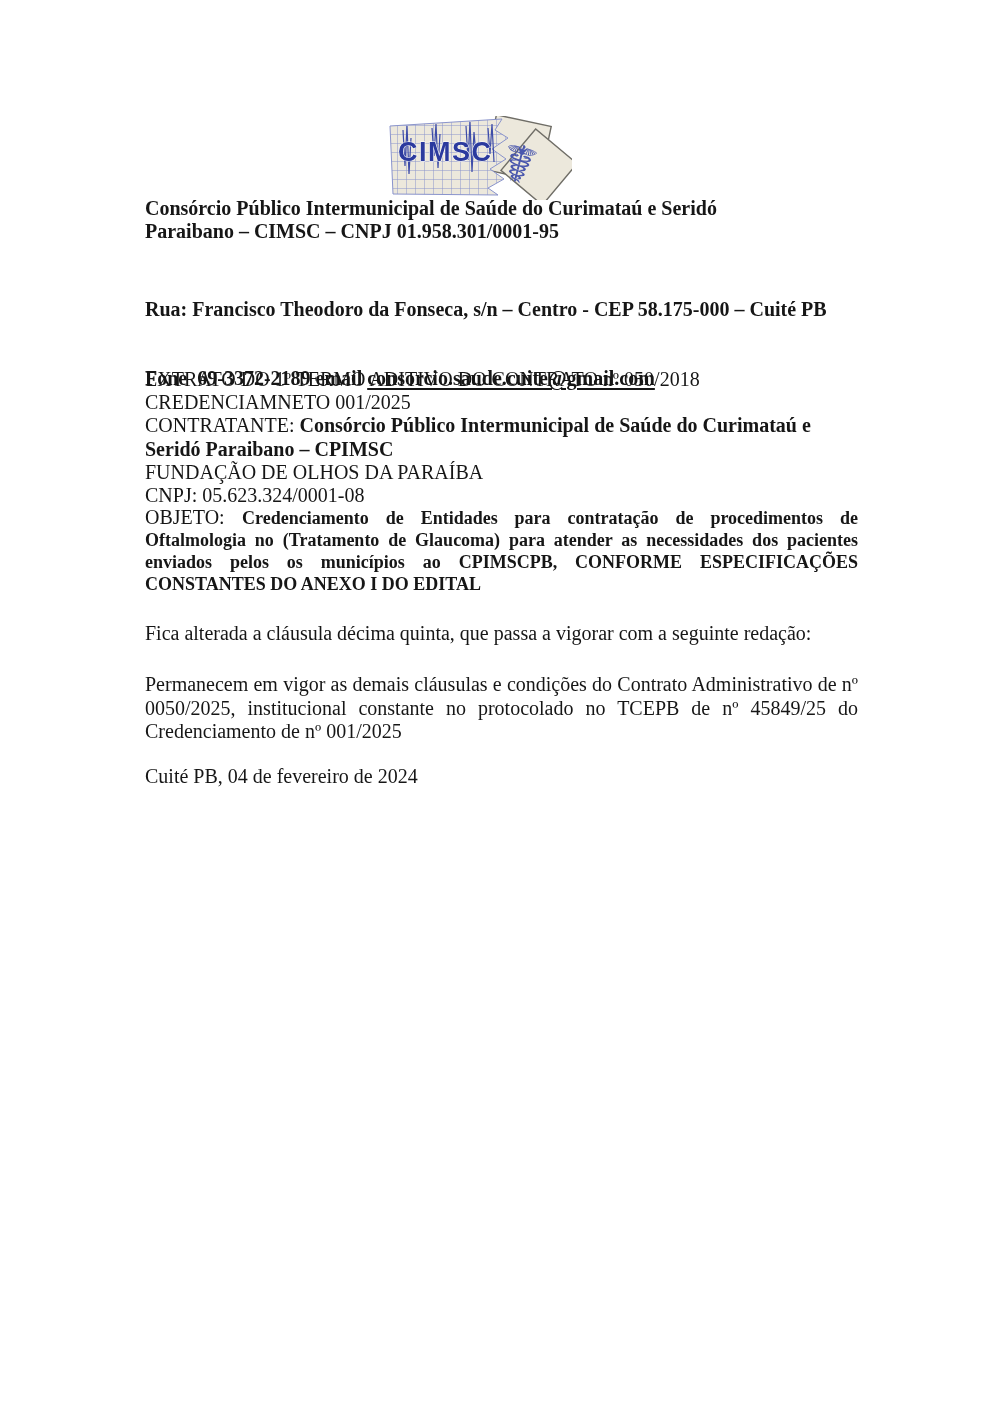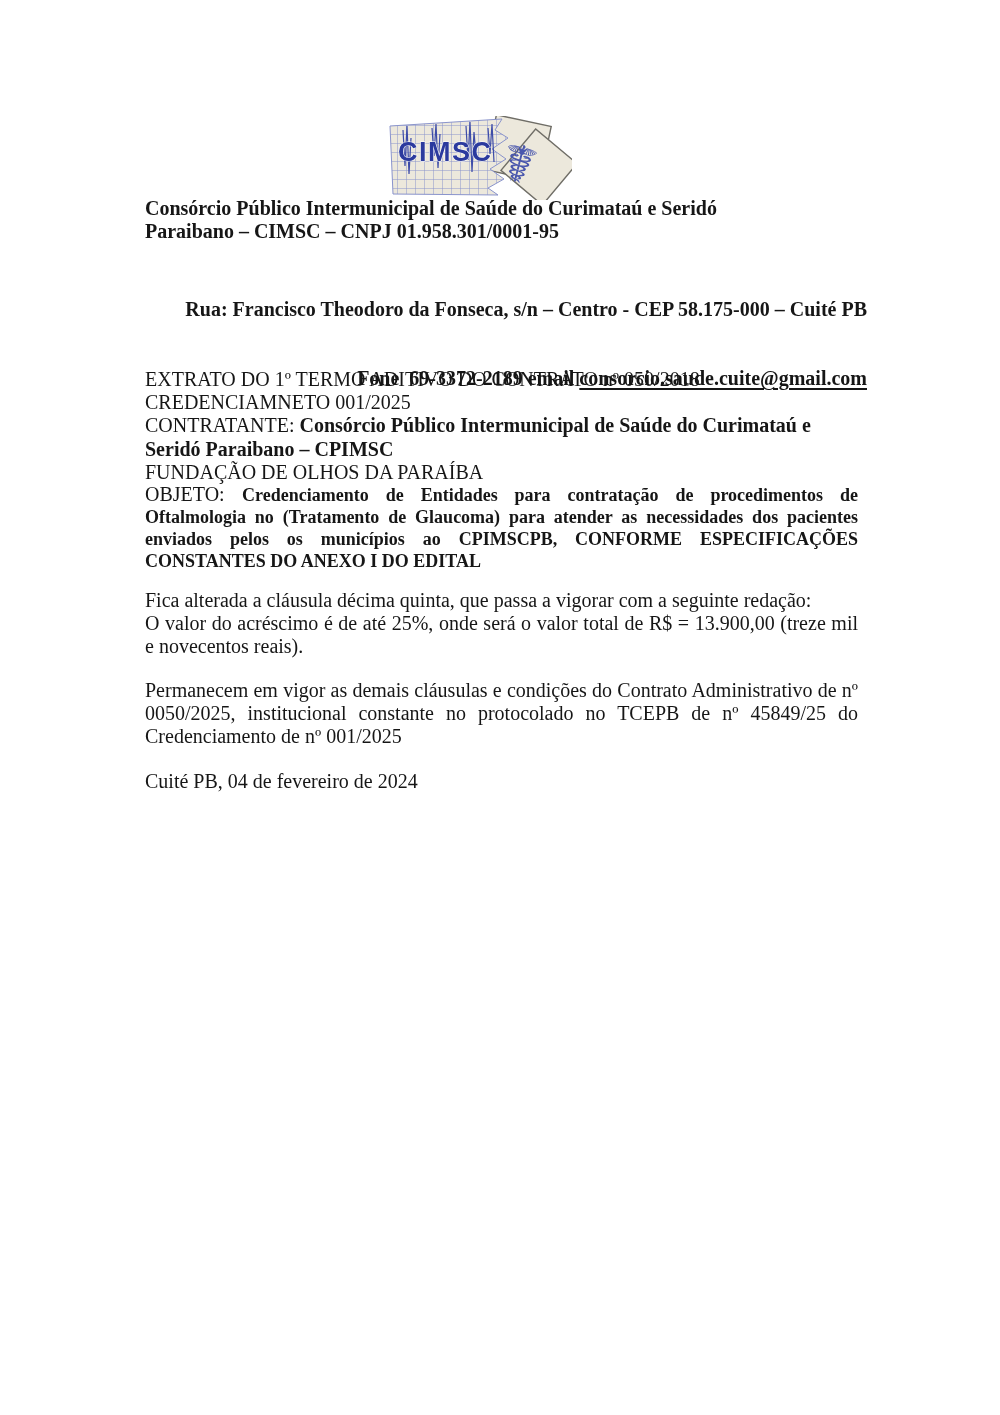--- a/index.html
+++ b/index.html
@@ -35,21 +35,21 @@
     text-align: left;
     font-weight: bold;
     font-size: 20px;
     line-height: 23px;
   }
   .org-contact {
     position: absolute;
     left: 145px;
     top: 252px;
     width: 722px;
-    text-align: right;
+    text-align: left;
     font-weight: bold;
     font-size: 20px;
     line-height: 23px;
     white-space: pre-wrap;
   }
   .email-link {
     color: inherit;
     text-decoration: underline;
     text-decoration-thickness: 2px;
     text-underline-offset: 3px;
@@ -63,26 +63,26 @@
     font-size: 20px;
     line-height: 23.2px;
   }
   .b { font-weight: bold; }
   .objeto-para {
     text-align: justify;
     text-align-last: left;
     line-height: 21px;
   }
   .objeto-text { font-size: 18px; }
-  .clause-intro { margin-top: 17px; }
+  .clause-intro { margin-top: 27px; }
   .just {
     text-align: justify;
     text-align-last: left;
   }
-  .gap-top { margin-top: 20px; }
+  .gap-top { margin-top: 28px; }
   .date-line { margin-top: 22px; }
 </style>
 </head>
 <body>
 
 <div class="page">
 
   <div class="logo-wrap">
     <svg width="184" height="84" viewBox="0 0 184 84">
       <defs>
@@ -120,20 +120,20 @@
   <div class="org-contact">
     <div>Rua: Francisco Theodoro da Fonseca, s/n – Centro - CEP 58.175-000 – Cuité PB</div>
     <div><span>Fone  69-3372-2189 email </span><a class="email-link">consorcio.saude.cuite@gmail.com</a></div>
   </div>
 
   <div class="doc-body">
     <div>EXTRATO DO 1º TERMO ADITIVO DO CONTRATO nº 050/2018</div>
     <div>CREDENCIAMNETO 001/2025</div>
     <div><span>CONTRATANTE: </span><span class="b">Consórcio Público Intermunicipal de Saúde do Curimataú e Seridó Paraibano – CPIMSC</span></div>
     <div>FUNDAÇÃO DE OLHOS DA PARAÍBA</div>
+    <div>CNPJ: 05.623.324/0001-08</div>
     <div class="objeto-para"><span>OBJETO: </span><span class="b objeto-text">Credenciamento de Entidades para contratação de procedimentos de Oftalmologia no (Tratamento de Glaucoma) para atender as necessidades dos pacientes enviados pelos os municípios ao CPIMSCPB, CONFORME ESPECIFICAÇÕES CONSTANTES DO ANEXO I DO EDITAL</span></div>
     <div class="clause-intro">Fica alterada a cláusula décima quinta, que passa a vigorar com a seguinte redação:</div>
-    <div class="just">O valor do acréscimo é de até 25%, onde será o valor total de R$ = 13.900,00 (treze mil e novecentos reais).</div>
     <div class="just gap-top">Permanecem em vigor as demais cláusulas e condições do Contrato Administrativo de nº 0050/2025, institucional constante no protocolado no TCEPB de nº 45849/25 do Credenciamento de nº 001/2025</div>
     <div class="date-line">Cuité PB, 04 de fevereiro de 2024</div>
   </div>
 
 </div>
 
 </body></html>

